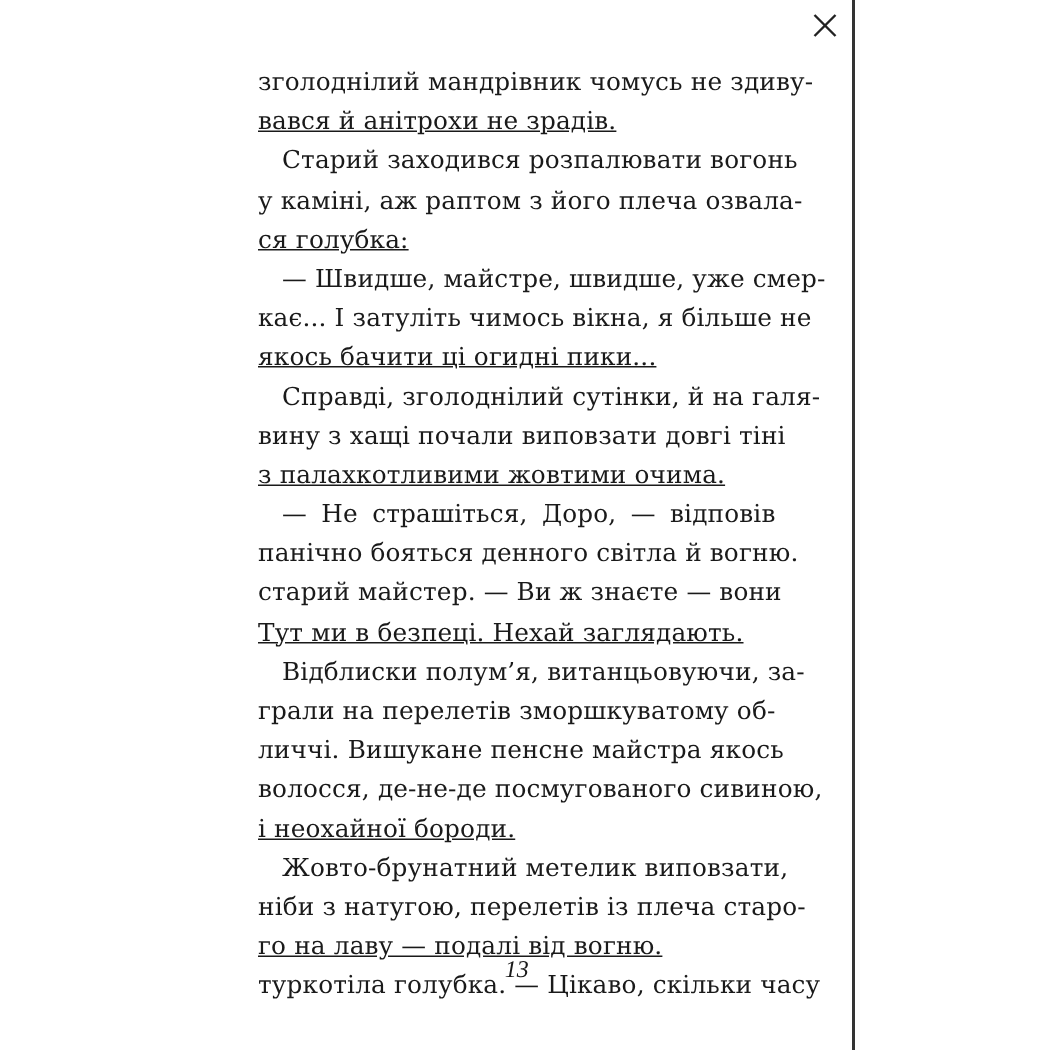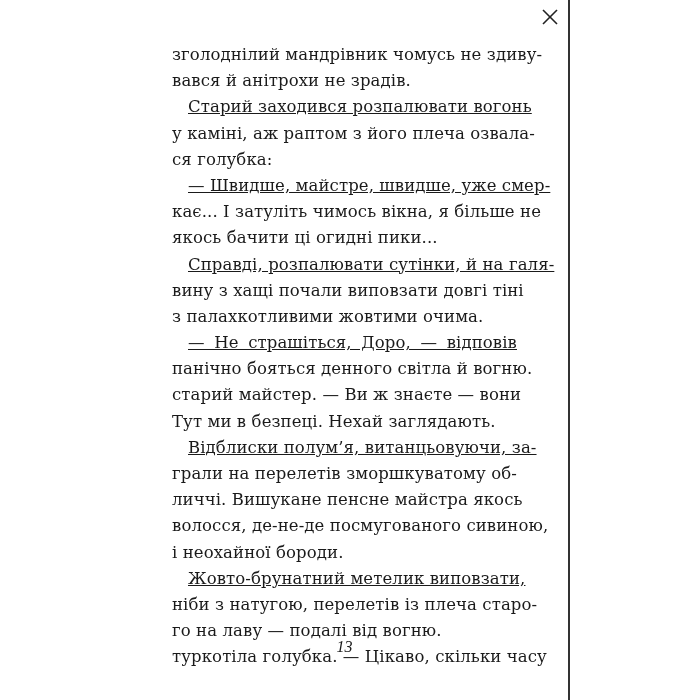--- a/index.html
+++ b/index.html
@@ -45,24 +45,24 @@
     .line {
       height: 26.2px;
       line-height: 26.2px;
       white-space: nowrap;
       text-align: justify;
       text-align-last: justify;
       letter-spacing: 0.1px;
     }
     .line.last {
       text-align-last: left;
+      text-decoration: underline;
     }
     .line.indent {
       padding-left: 16px;
-      text-decoration: underline;
     }
     .page-number {
       position: absolute;
       left: 0;
       width: 345px;
       top: 596px;
       text-align: center;
       font-style: italic;
       font-size: 16px;
       font-family: "Liberation Serif", serif;
@@ -85,21 +85,21 @@
   <div class="page">
     <div id="lines">
         <div class="line">зголоднілий мандрівник чомусь не здиву-</div>
         <div class="line last">вався й анітрохи не зрадів.</div>
         <div class="line indent">Старий заходився розпалювати вогонь</div>
         <div class="line">у каміні, аж раптом з його плеча озвала-</div>
         <div class="line last">ся голубка:</div>
         <div class="line indent">— Швидше, майстре, швидше, уже смер-</div>
         <div class="line">кає... І затуліть чимось вікна, я більше не</div>
         <div class="line last">якось бачити ці огидні пики...</div>
-        <div class="line indent">Справді, розпалювати сутінки, й на галя-</div>
+        <div class="line indent">Справді, зголоднілий сутінки, й на галя-</div>
         <div class="line">вину з хащі почали виповзати довгі тіні</div>
         <div class="line last">з палахкотливими жовтими очима.</div>
         <div class="line indent">— Не страшіться, Доро, — відповів</div>
         <div class="line">панічно бояться денного світла й вогню.</div>
         <div class="line">старий майстер. — Ви ж знаєте — вони</div>
         <div class="line last">Тут ми в безпеці. Нехай заглядають.</div>
         <div class="line indent">Відблиски полум’я, витанцьовуючи, за-</div>
         <div class="line">грали на перелетів зморшкуватому об-</div>
         <div class="line">личчі. Вишукане пенсне майстра якось</div>
         <div class="line">волосся, де-не-де посмугованого сивиною,</div>

